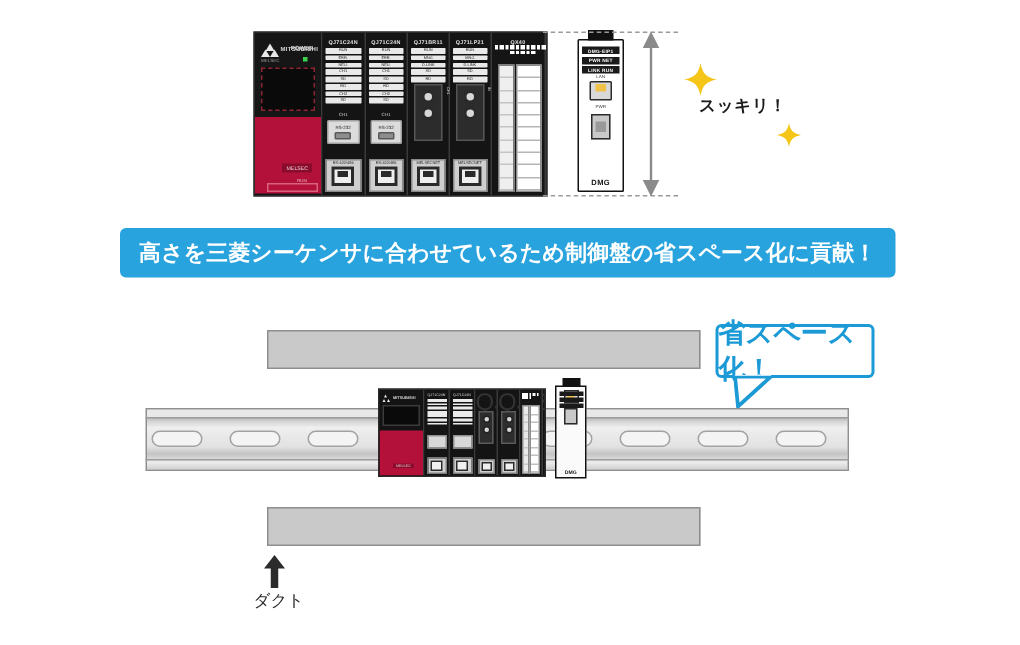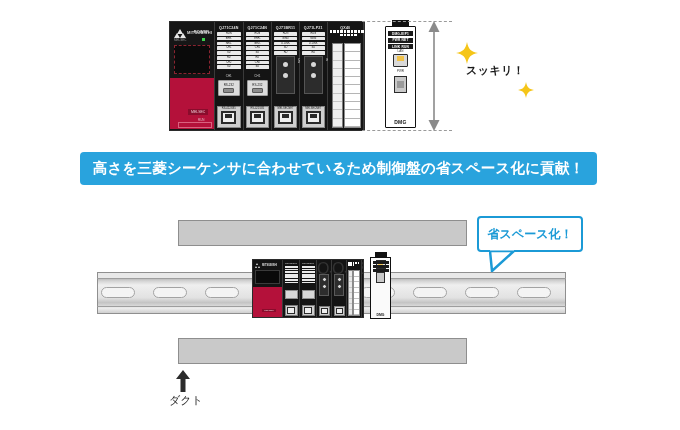--- a/index.html
+++ b/index.html
@@ -336,21 +336,21 @@
 
   
   #speech-bubble {
     position: absolute; left: 477px; top: 16px;
     width: 106px; height: 36px;
     border: 2.5px solid #1b9ad6; border-radius: 4px;
     background: #ffffff;
     display: flex; align-items: center; justify-content: center;
   }
   #speech-bubble .sbtxt {
-    color: #1b9ad6; font-size: 12px; font-weight: bold;
+    color: #1b9ad6; font-size: 18px; font-weight: bold;
     font-family: "DejaVu Sans", "Liberation Sans", sans-serif;
   }
   #bubble-tail { position: absolute; left: 489px; top: 50px; width: 26px; height: 22px; }
 
   
   #duct-arrow { position: absolute; left: 175px; top: 170px; width: 16px; height: 22px; }
   #duct-label {
     position: absolute; left: 169px; top: 193px;
     font-size: 11px; color: #2b2b2b;
     font-family: "DejaVu Sans", "Liberation Sans", sans-serif;

